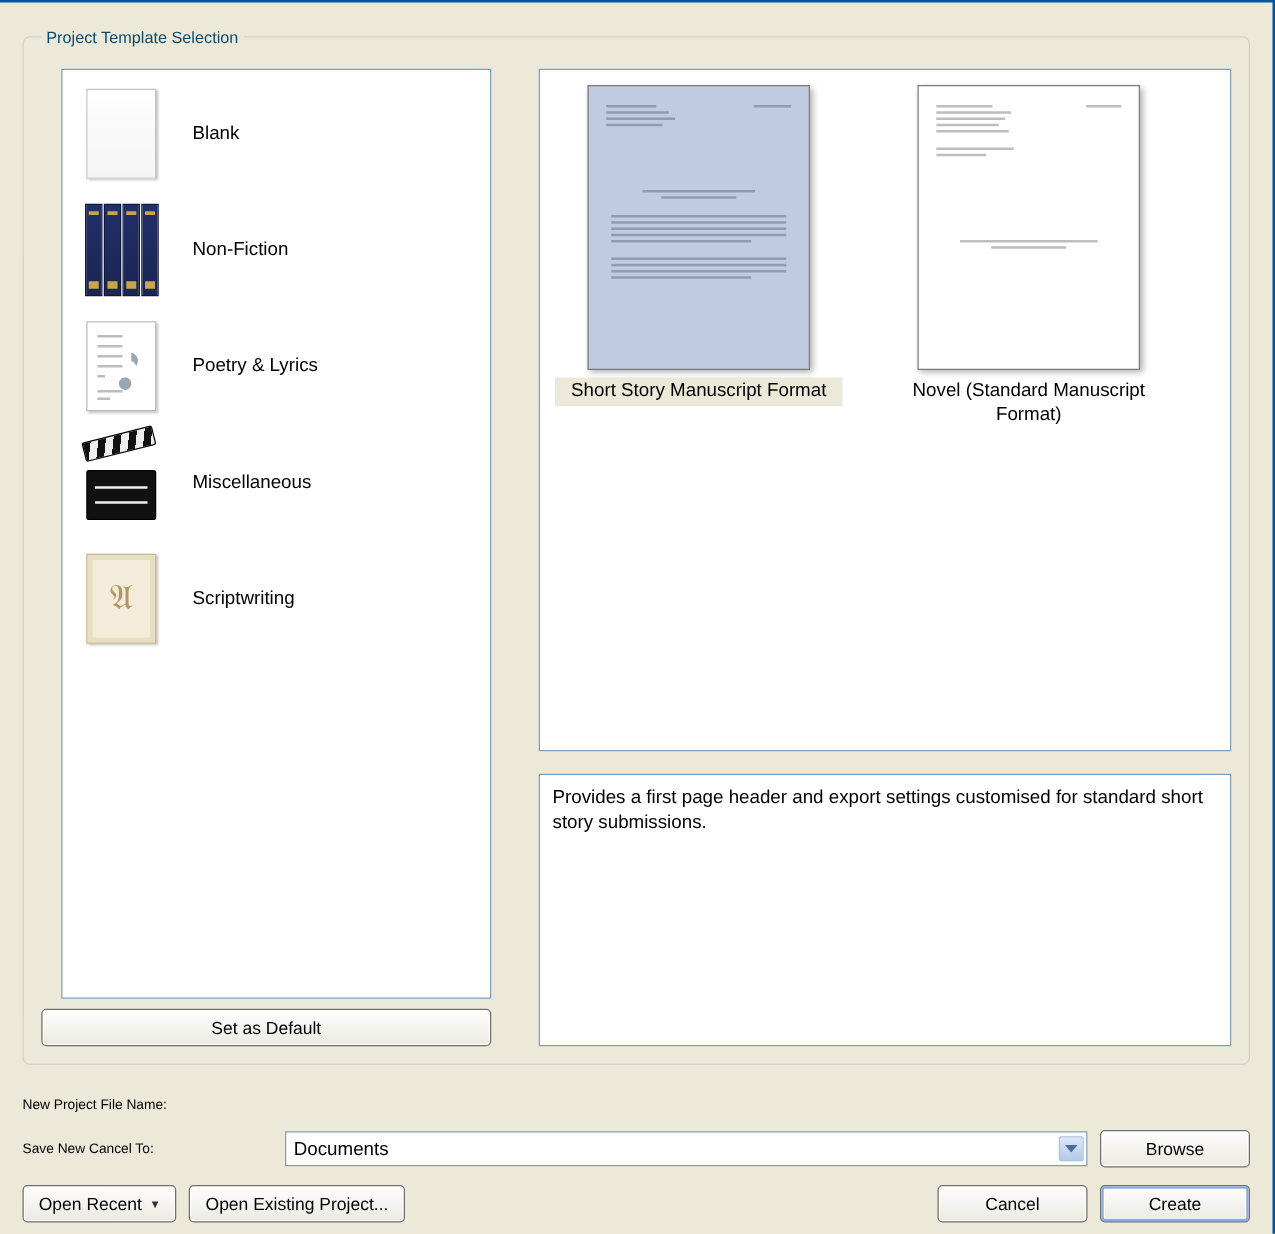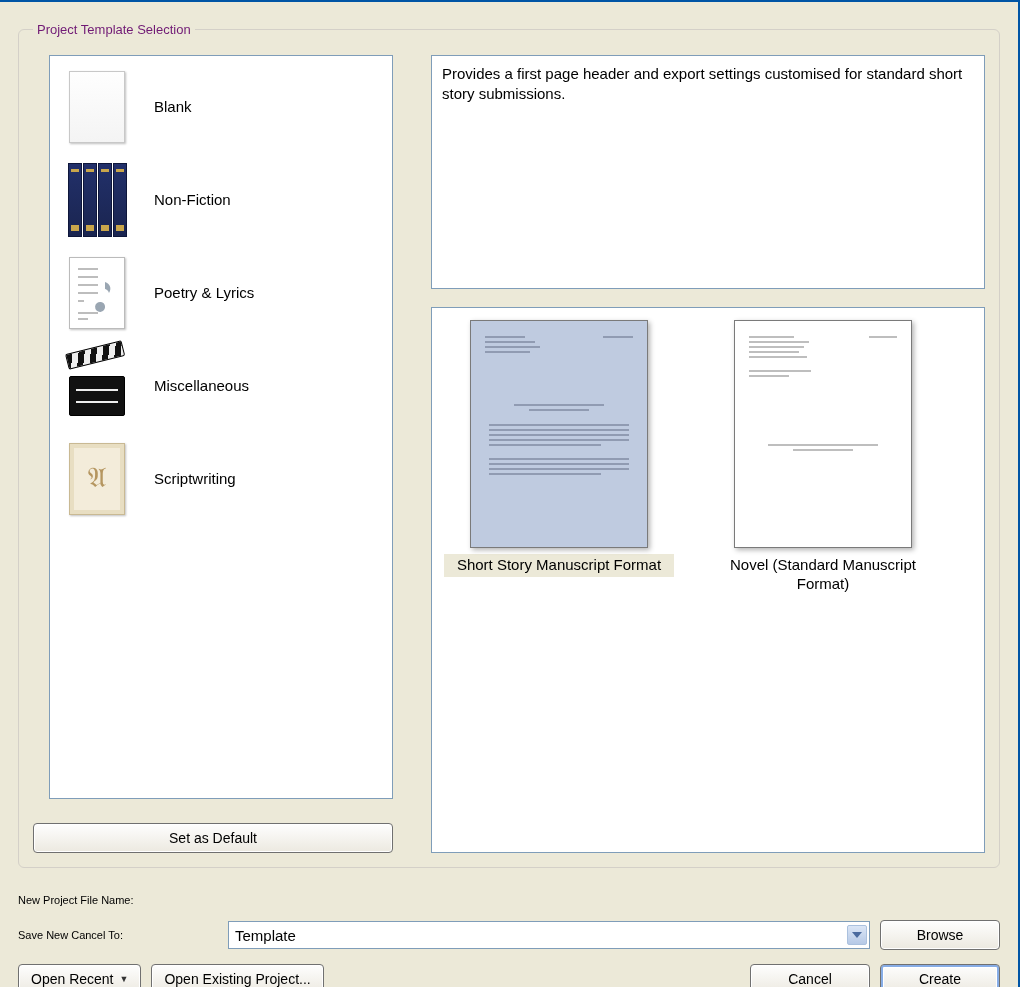--- a/index.html
+++ b/index.html
@@ -19,21 +19,21 @@
   .dialog {
     padding: 20px 18px 0 18px;
   }
   fieldset.groupbox {
     border: 1px solid #d4d0c8;
     border-radius: 6px;
     padding: 18px 14px 14px 14px;
     margin: 0;
   }
   legend.group-title {
-    color: #701a75;
+    color: #0c4a6e;
     font-size: 13px;
     padding: 0 4px;
   }
   .upper-row {
     display: flex;
     gap: 22px;
   }
   .left-col {
     width: 360px;
     display: flex;
@@ -139,21 +139,21 @@
     padding: 4px 12px;
     font: inherit;
     font-size: 14px;
     cursor: pointer;
     height: 30px;
     display: inline-flex;
     align-items: center;
     justify-content: center;
     box-shadow: 0 0 0 1px #fff inset;
   }
-  .btn.wide { width: 100%; margin-top:24px; }
+  .btn.wide { width: 100%; margin-top:8px; }
   .btn.primary { box-shadow: 0 0 0 2px #87ade6 inset, 0 0 0 3px #fff inset; }
   
   .template-grid {
     height: 546px;
     padding: 12px;
     display: flex;
     gap: 34px;
     align-items: flex-start;
   }
   .template-item {
@@ -305,22 +305,20 @@
                 </div>
             </div>
             <div class="cat-label">Scriptwriting</div>
           </div>
 
         </div>
         <button class="btn wide">Set as Default</button>
       </div>
 
       <div class="right-col">
-        <div class="panel desc-panel">Provides a first page header and export settings customised for standard short story submissions.</div>
-
         <div class="panel template-grid">
 
           <div class="template-item selected">
             <div class="template-thumb blue">
               <div class="hdr-left">
                 <div class="tline" style="width:40px;"></div>
                   <div class="tline" style="width:50px;"></div>
                 <div class="tline" style="width:55px;"></div>
                   <div class="tline" style="width:45px;"></div>
               </div>
@@ -364,33 +362,35 @@
                 </div>
               <div class="center-block" style="color:#888;">
                 <div class="tline center" style="width:110px;"></div>
                 <div class="tline center" style="width:60px;"></div>
               </div>
             </div>
             <div class="template-caption">Novel (Standard Manuscript Format)</div>
           </div>
 
         </div>
+
+        <div class="panel desc-panel">Provides a first page header and export settings customised for standard short story submissions.</div>
       </div>
     </div>
   </fieldset>
 </div>
 
 <div class="form-area">
   <div class="form-row">
     <div class="form-label">New Project File Name:</div>
   </div>
   <div class="form-row">
     <div class="form-label">Save New Cancel To:</div>
     <div class="select-wrap">
-      <span>Template</span>
+      <span>Documents</span>
       <span class="combo-arrow">
         <svg viewBox="0 0 10 6">
             <path d="M0 0 L5 6 L10 0 Z" fill="#4a6a9e"></path>
           </svg>
       </span>
     </div>
     <button class="btn w-browse">Browse</button>
   </div>
 
   <div class="bottom-row">

